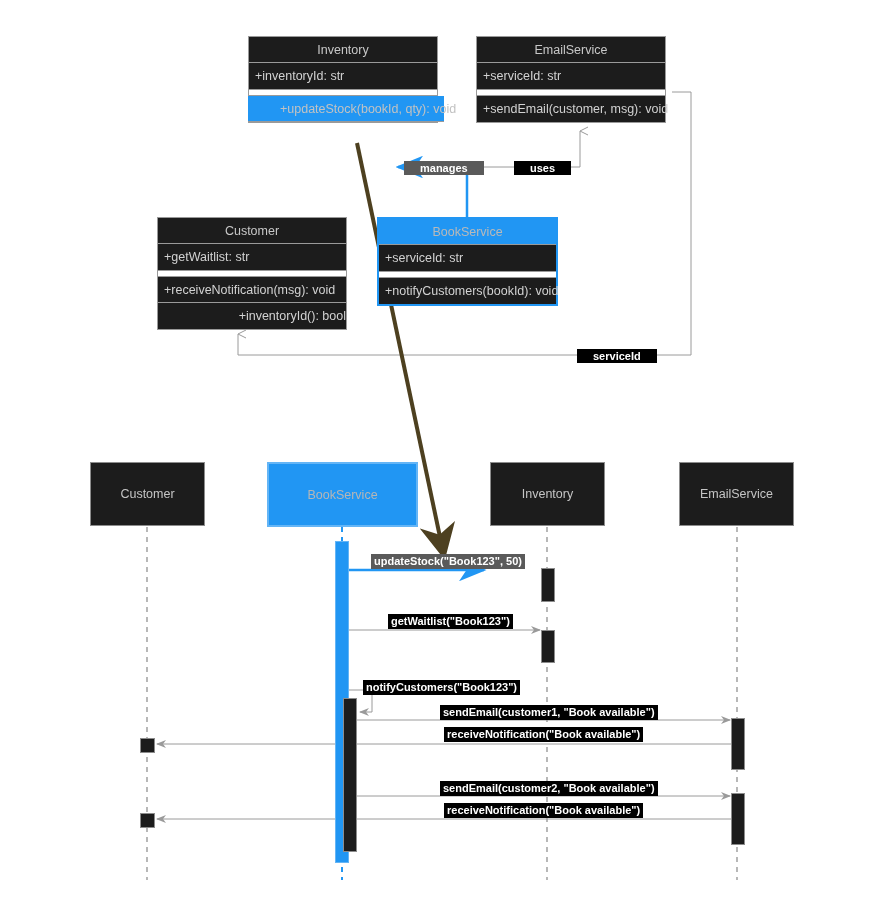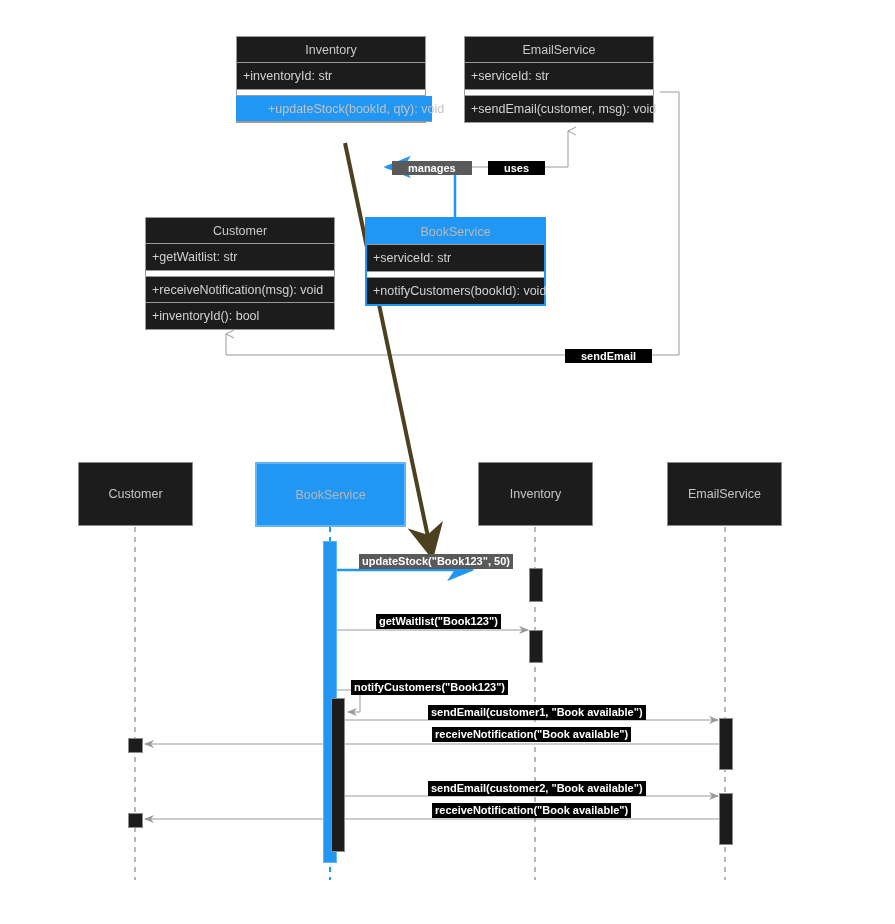--- a/index.html
+++ b/index.html
@@ -11,20 +11,21 @@
     font-family: "Liberation Sans", sans-serif;
     width: 895px;
     height: 924px;
     overflow: hidden;
   }
   #canvas {
     position: relative;
     width: 709px;
     height: 924px;
     background: #ffffff;
+    margin-left: 12px;
   }
   #svg-layer {
     position: absolute;
     left: 0;
     top: 0;
     width: 895px;
     height: 924px;
     pointer-events: none;
   }
 
@@ -64,21 +65,21 @@
     overflow: visible;
   }
   .uml-sep {
     height: 7px;
     background: #ffffff;
     border-top: 1px solid #9a9a9a;
     border-bottom: 1px solid #9a9a9a;
     box-sizing: border-box;
   }
   .uml-meth { border-bottom: 1px solid #9a9a9a; }
-  .uml-meth.last { border-bottom: none; }
+  .uml-meth.last { border-bottom: none; text-align: right; }
   .uml-attr { border-bottom: none; }
   .uml-meth.sel {
     position: relative;
     background: #2196f3;
     color: #c2c2c2;
     z-index: 6;
     width: 196px;
     margin-left: -1px;
     padding-left: 32px;
   }
@@ -241,22 +242,22 @@
   </div>
 
   <div class="uml-class sel-outline" style="left:365px; top:217px; width:181px;">
     <div class="uml-title sel">BookService</div>
     <div class="uml-attr">+serviceId: str</div>
     <div class="uml-sep"></div>
     <div class="uml-meth last">+notifyCustomers(bookId): void</div>
   </div>
 
   <div class="edge-label gray-bg" style="left:392px; top:161px;">manages</div>
-  <div class="edge-label" style="left:488px; top:161px;">uses</div>
-  <div class="edge-label" style="left:565px; top:349px;">sendEmail</div>
+  <div class="edge-label" style="left:502px; top:161px;">uses</div>
+  <div class="edge-label" style="left:565px; top:349px;">serviceId</div>
 
   <div class="lifeline-head" style="left:78px; top:462px; width:115px; height:64px;">
     <span>Customer</span>
   </div>
   <div class="lifeline-head sel" style="left:255px; top:462px; width:151px; height:65px;">
     <span>BookService</span>
   </div>
   <div class="lifeline-head" style="left:478px; top:462px; width:115px; height:64px;">
     <span>Inventory</span>
   </div>

